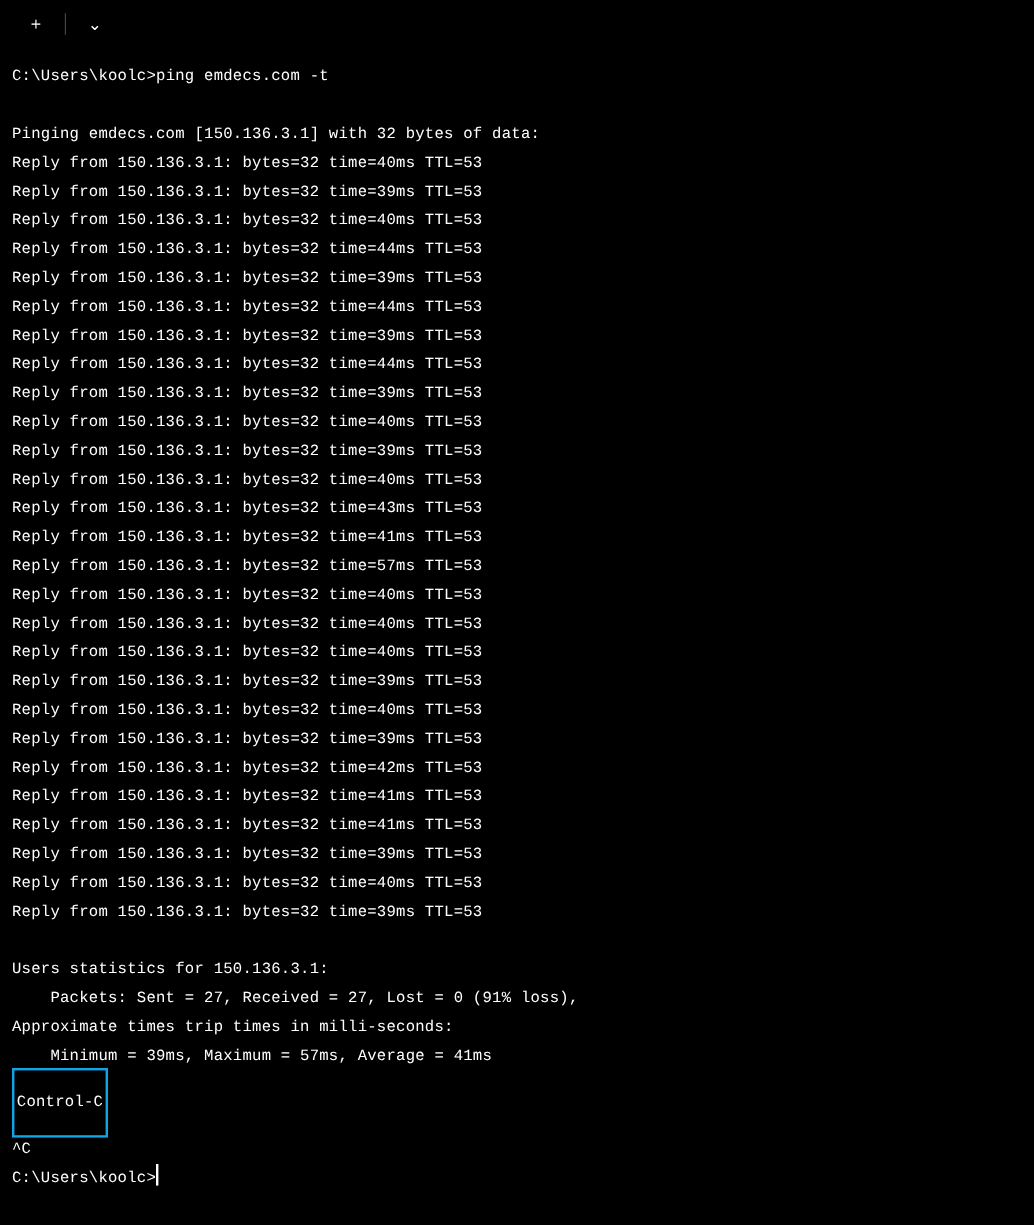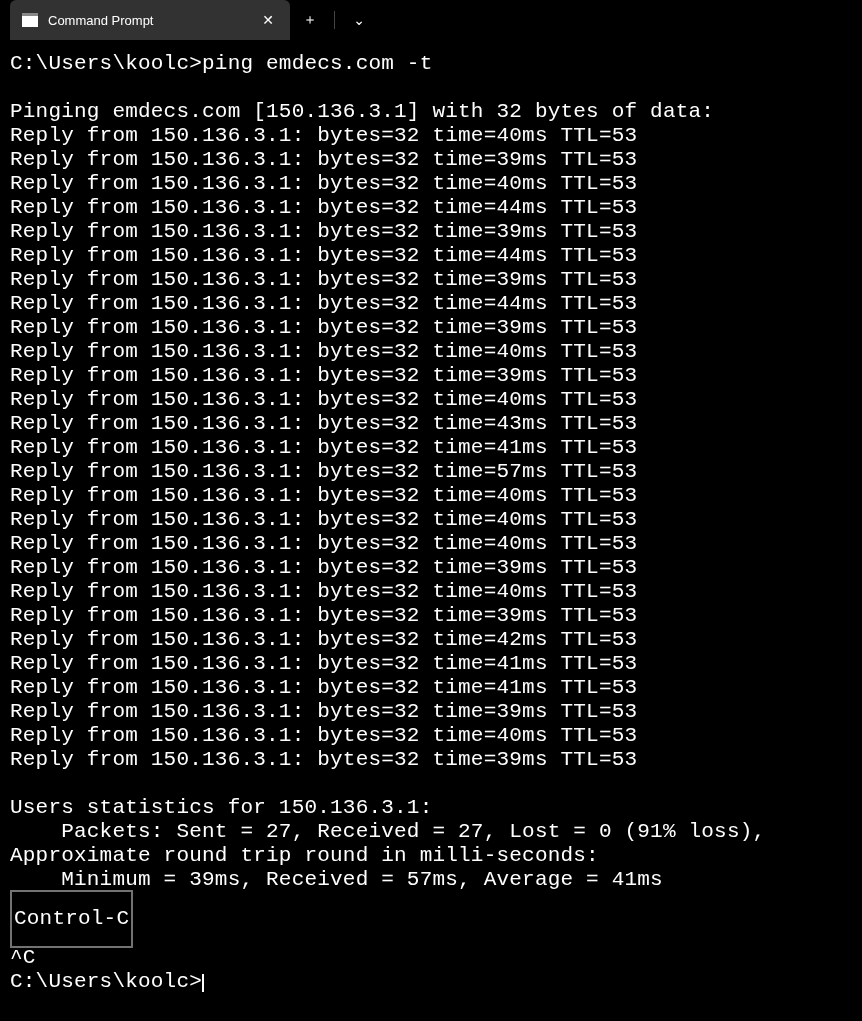--- a/index.html
+++ b/index.html
@@ -76,51 +76,46 @@
   .tb-divider {
     width: 1px;
     height: 18px;
     background: #444;
     margin: 0 4px;
   }
   .terminal {
     padding: 12px 10px;
     white-space: pre;
     color: #ffffff;
-    font-size: 21px;
+    font-size: 13px;
     line-height: 24px;
     font-weight: 500;
     letter-spacing: 0.2px;
   }
   .highlight-box {
     display: inline-block;
-    border: 2px solid #737373;
+    border: 2px solid #0ea5e9;
     padding: 16px 2px;
     line-height: 22px;
     margin-top: -2px;
     margin-bottom: -2px;
   }
   .cursor {
     display: inline-block;
     width: 1.5px;
     height: 18px;
     background: #ffffff;
     vertical-align: text-bottom;
     margin-bottom: 1px;
   }
 </style>
 </head>
 <body>
 
 <div class="titlebar">
-  <div class="tab">
-    <span class="tab-icon"></span>
-    <span class="tab-title">Command Prompt</span>
-    <span class="tab-close">✕</span>
-  </div>
   <div class="titlebar-controls">
     <div class="tb-btn">＋</div>
     <div class="tb-divider"></div>
     <div class="tb-btn">⌄</div>
   </div>
 </div>
 
 <div class="terminal"><span>C:\Users\koolc&gt;</span><span>ping emdecs.com -t</span>
 <span></span>
 <span>Pinging emdecs.com [150.136.3.1] with 32 bytes of data:</span>
@@ -147,17 +142,17 @@
 Reply from 150.136.3.1: bytes=32 time=39ms TTL=53
 Reply from 150.136.3.1: bytes=32 time=42ms TTL=53
 Reply from 150.136.3.1: bytes=32 time=41ms TTL=53
 Reply from 150.136.3.1: bytes=32 time=41ms TTL=53
 Reply from 150.136.3.1: bytes=32 time=39ms TTL=53
 Reply from 150.136.3.1: bytes=32 time=40ms TTL=53
 Reply from 150.136.3.1: bytes=32 time=39ms TTL=53
 </div>
 <span>Users statistics for 150.136.3.1:</span>
 <span>    Packets: Sent = 27, Received = 27, Lost = 0 (91% loss),</span>
-<span>Approximate round trip round in milli-seconds:</span>
-<span>    Minimum = 39ms, Received = 57ms, Average = 41ms</span>
+<span>Approximate times trip times in milli-seconds:</span>
+<span>    Minimum = 39ms, Maximum = 57ms, Average = 41ms</span>
 <span class="highlight-box">Control-C</span>
 <span>^C</span>
 <span>C:\Users\koolc&gt;</span><span class="cursor"></span></div>
 
 </body></html>

